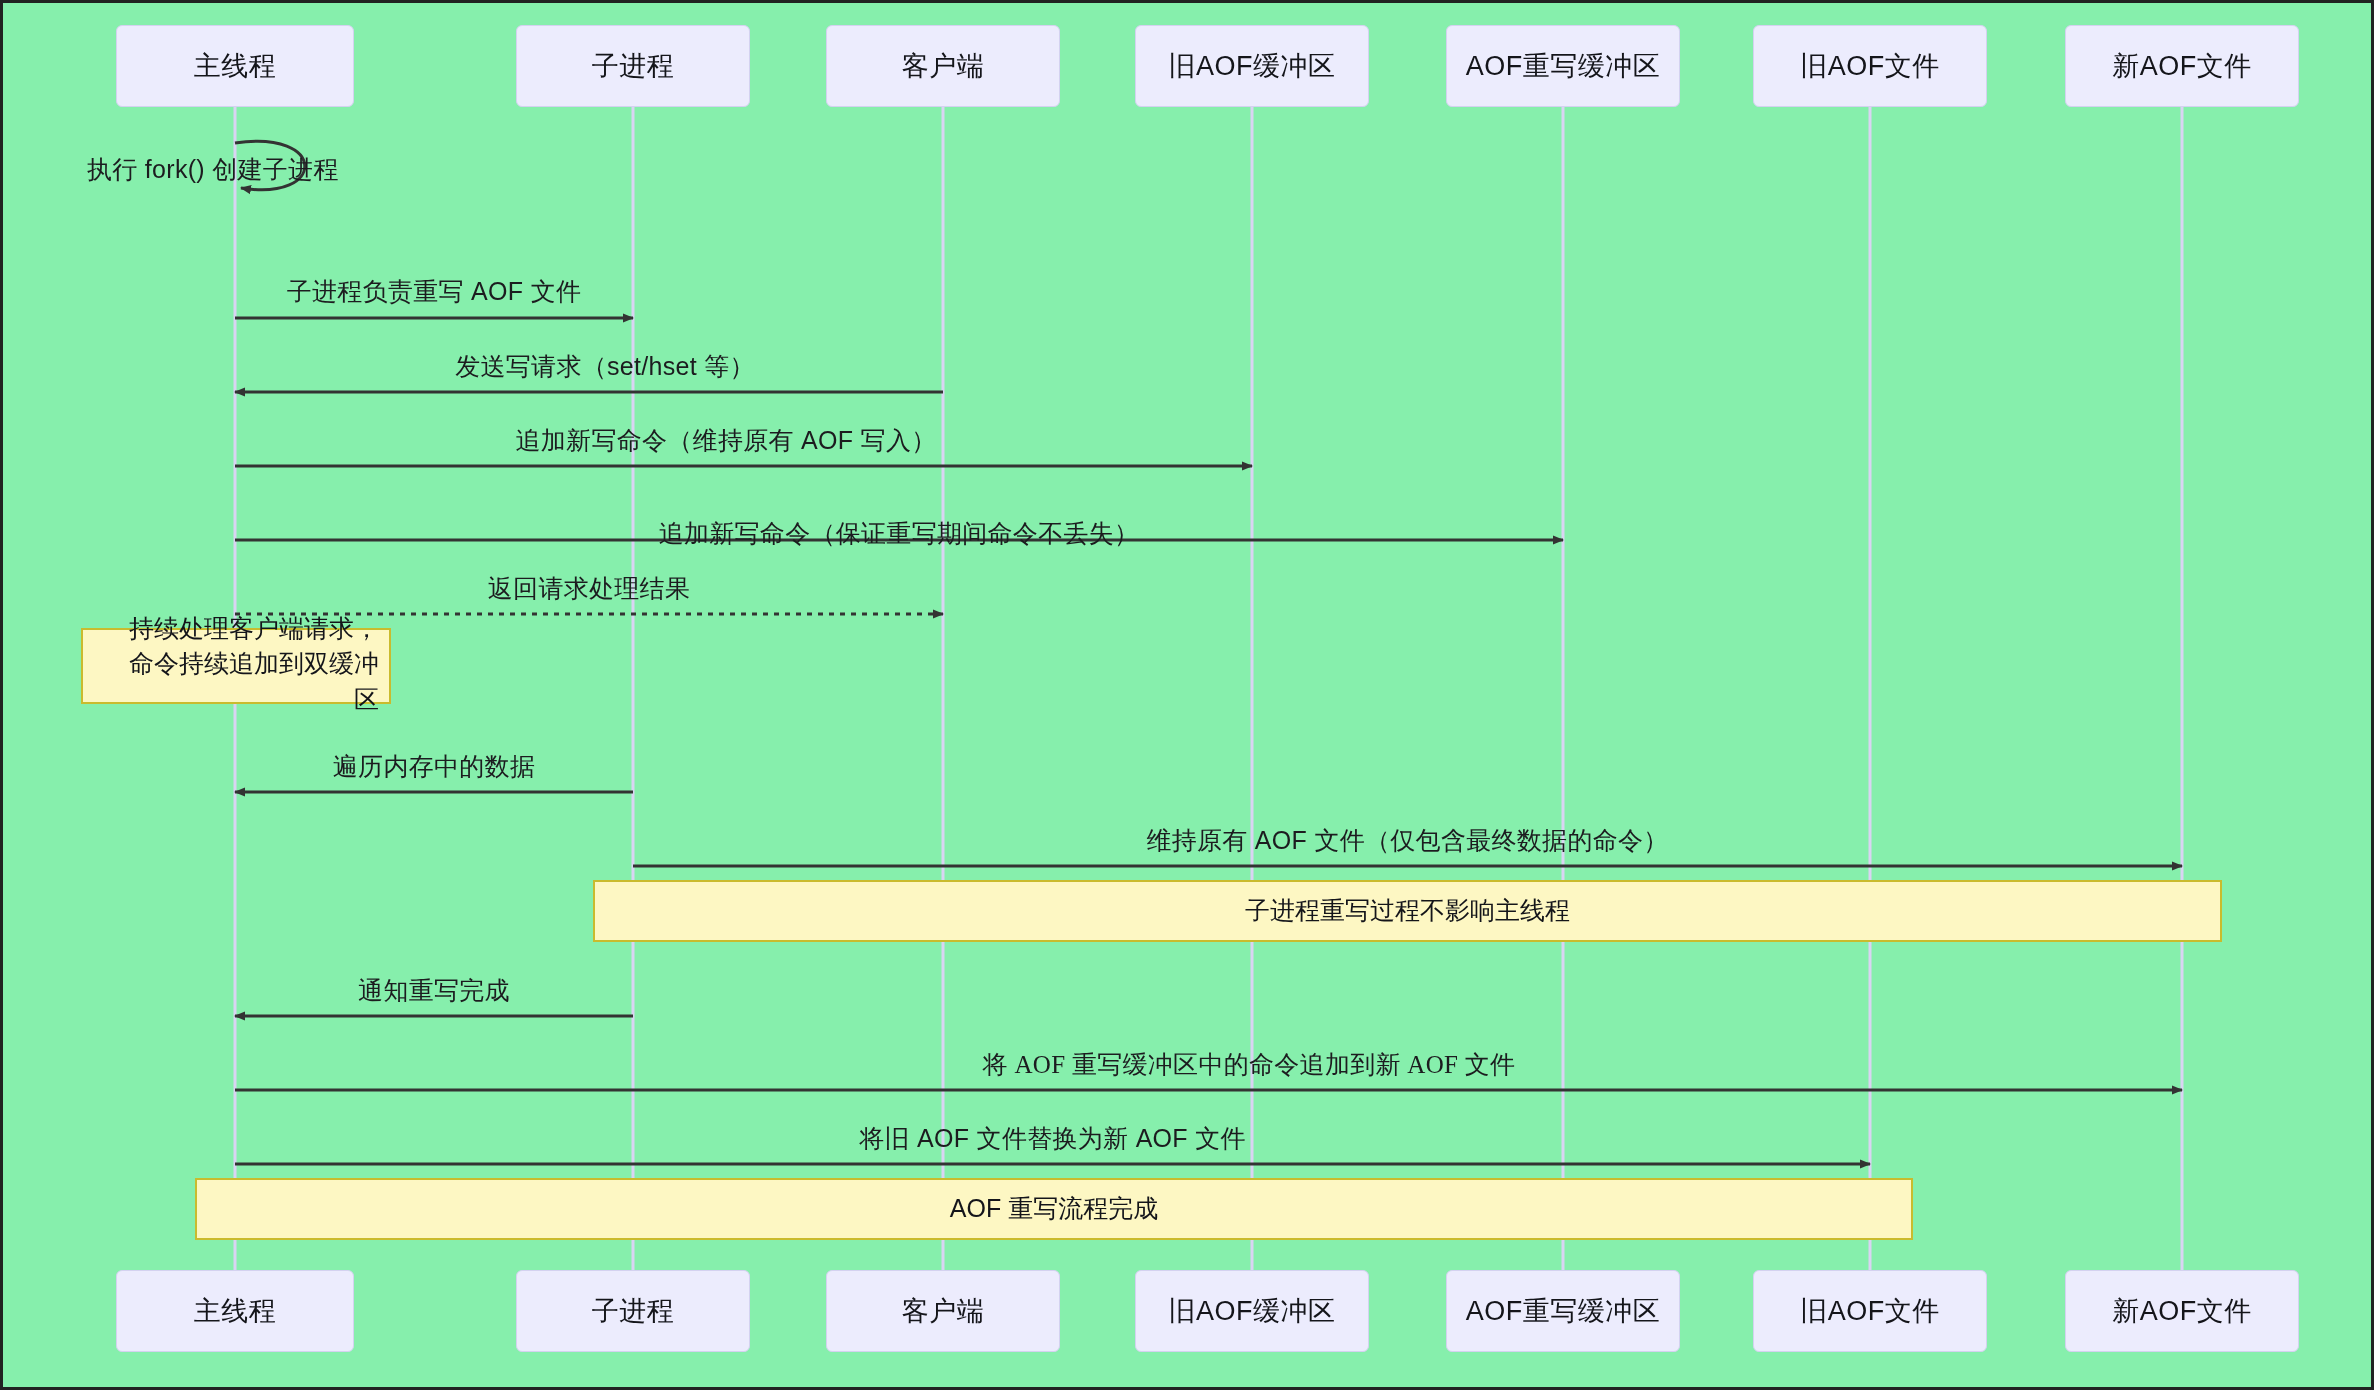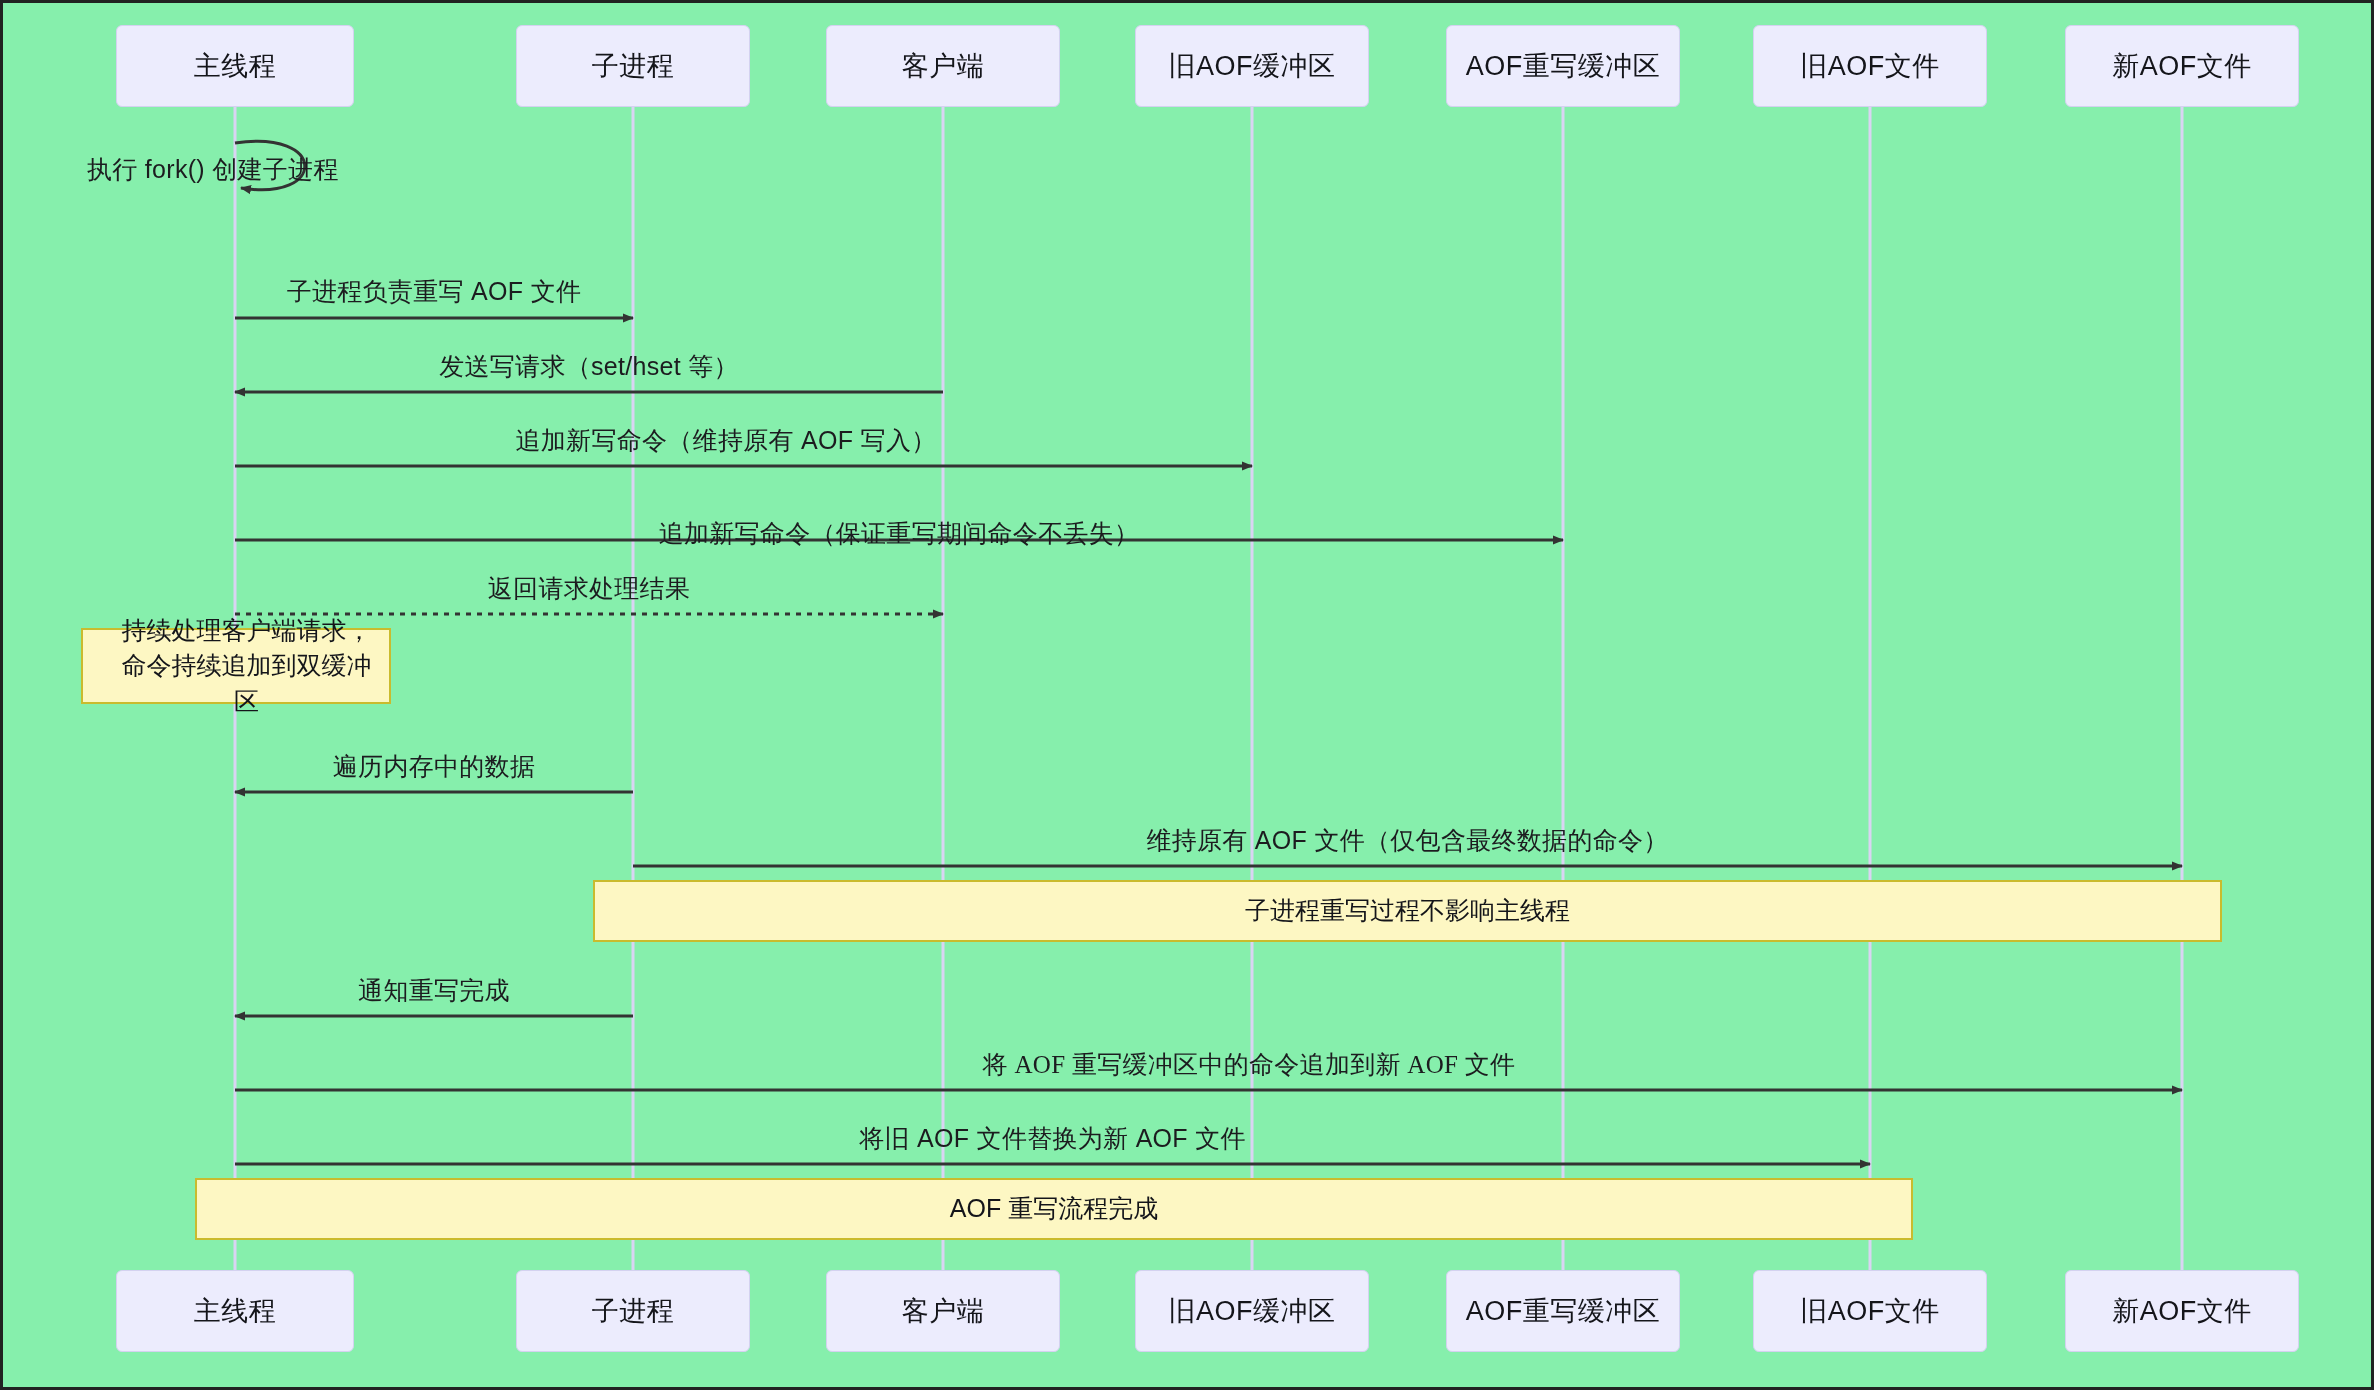--- a/index.html
+++ b/index.html
@@ -48,22 +48,23 @@
     justify-content: center;
     text-align: center;
     font-size: 25px;
     color: #14151a;
     line-height: 1.42;
     white-space: pre-line;
     padding: 4px 10px;
   }
   .note-box.left-align {
     justify-content: flex-start;
-    text-align: center;
+    text-align: right;
     padding-left: 31px;
+    font-family: Liberation Mono, monospace;
   }
   .msg-label {
     position: absolute;
     font-size: 25px;
     color: #1c1c1f;
     white-space: nowrap;
     transform: translateX(-50%);
     letter-spacing: 0.3px;
   }
   .msg-label.anchor-left {
@@ -149,21 +150,21 @@
       <div class="participant-box" style="left: 1750px; top: 1267px; width: 234px; height: 82px;">
         <span>旧AOF文件</span>
       </div>
       <div class="participant-box" style="left: 2062px; top: 1267px; width: 234px; height: 82px;">
         <span>新AOF文件</span>
       </div>
     </div>
   <div id="labels-layer">
       <div class="msg-label anchor-left" style="left: 84px; top: 150px;">执行 fork() 创建子进程</div>
       <div class="msg-label" style="left: 431px; top: 272px;">子进程负责重写 AOF 文件</div>
-      <div class="msg-label" style="left: 586px; top: 347px;">发送写请求（set/hset 等）</div>
+      <div class="msg-label" style="left: 602px; top: 347px;">发送写请求（set/hset 等）</div>
       <div class="msg-label" style="left: 723px; top: 421px;">追加新写命令（维持原有 AOF 写入）</div>
       <div class="msg-label" style="left: 896px; top: 514px;">追加新写命令（保证重写期间命令不丢失）</div>
       <div class="msg-label" style="left: 586px; top: 569px;">返回请求处理结果</div>
       <div class="msg-label" style="left: 431px; top: 747px;">遍历内存中的数据</div>
       <div class="msg-label" style="left: 1404.5px; top: 821px;">维持原有 AOF 文件（仅包含最终数据的命令）</div>
       <div class="msg-label" style="left: 431px; top: 971px;">通知重写完成</div>
       <div class="msg-label" style="left: 1246px; top: 1045px; font-family: Liberation Serif, serif;">将 AOF 重写缓冲区中的命令追加到新 AOF 文件</div>
       <div class="msg-label" style="left: 1049.5px; top: 1119px;">将旧 AOF 文件替换为新 AOF 文件</div>
     </div>
   <div id="notes-layer">

